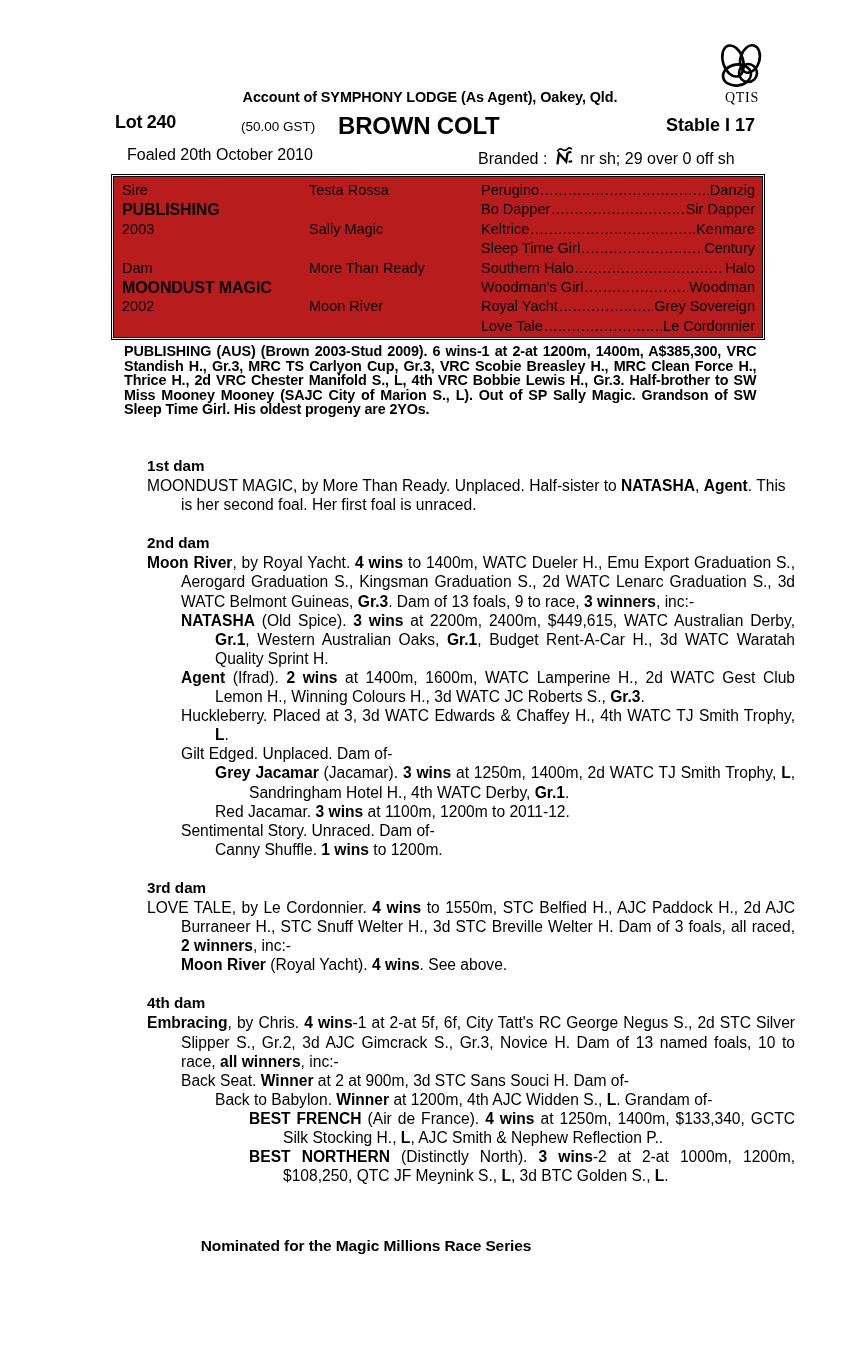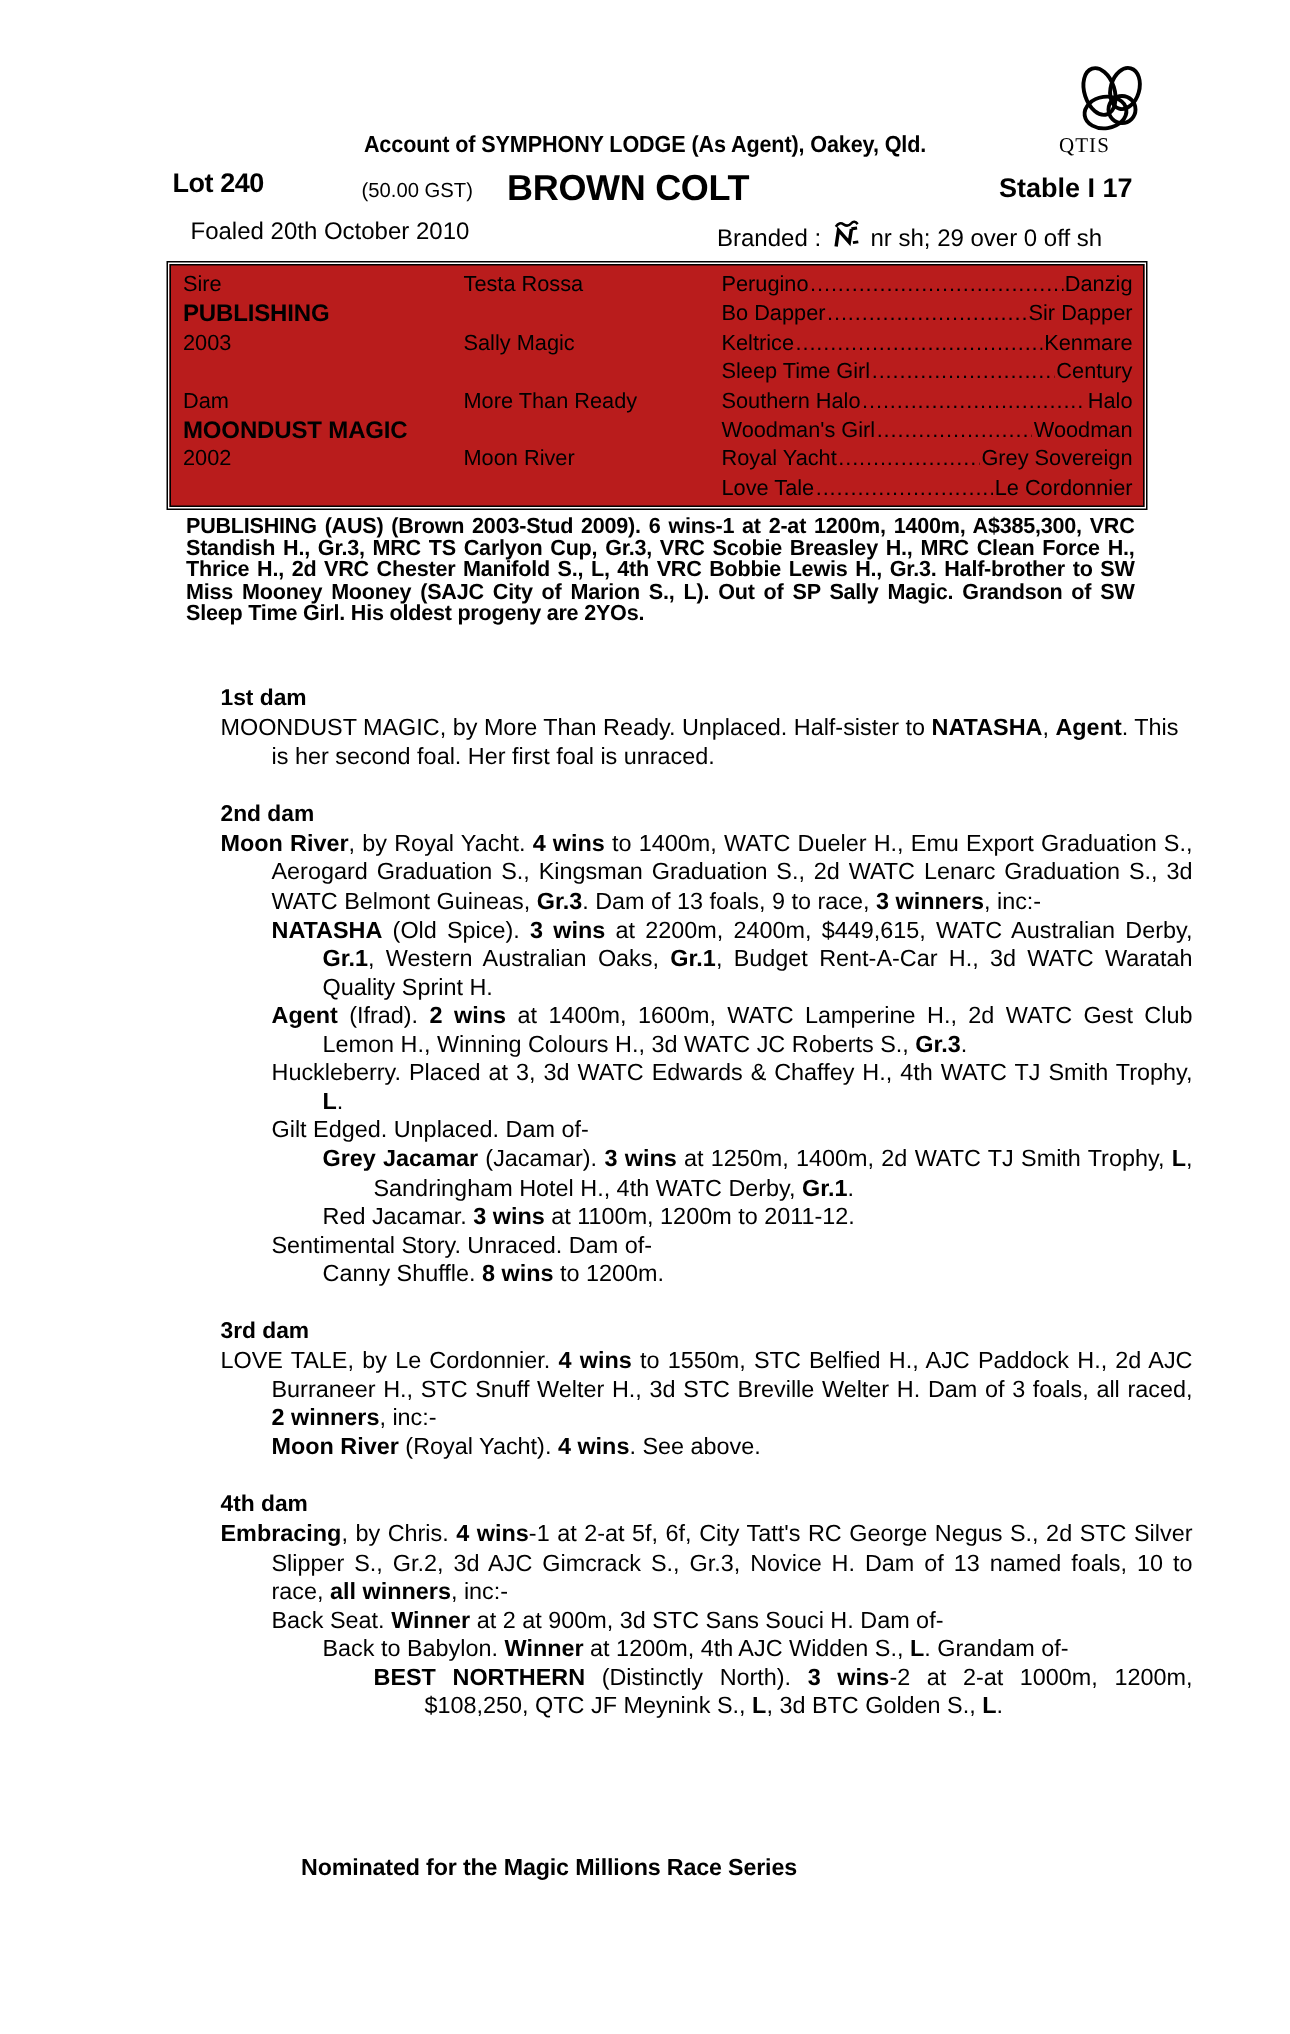--- a/index.html
+++ b/index.html
@@ -22,21 +22,21 @@
     width: 860px;
     height: 1356px;
   }
 
   
   .logo-block {
     position: absolute;
     right: 82px;
     top: 42px;
     width: 72px;
-    text-align: left;
+    text-align: center;
   }
   .logo-mark { display: block; margin: 0 auto; }
   .logo-text {
     font-family: "Liberation Serif", serif;
     font-size: 14px;
     letter-spacing: 0.7px;
     margin-top: -2px;
     display: block;
   }
 
@@ -315,28 +315,29 @@
       <div class="gap"></div>
       <div class="sec-head">2nd dam</div>
       <p class="ent hang0"><b>Moon River</b>, by Royal Yacht. <b>4 wins</b> to 1400m, WATC Dueler H., Emu Export Graduation S., Aerogard Graduation S., Kingsman Graduation S., 2d WATC Lenarc Graduation S., 3d WATC Belmont Guineas, <b>Gr.3</b>. Dam of 13 foals, 9 to race, <b>3 winners</b>, inc:-</p>
       <p class="ent hang1"><b>NATASHA</b> (Old Spice). <b>3 wins</b> at 2200m, 2400m, $449,615, WATC Australian Derby, <b>Gr.1</b>, Western Australian Oaks, <b>Gr.1</b>, Budget Rent-A-Car H., 3d WATC Waratah Quality Sprint H.</p>
       <p class="ent hang1"><b>Agent</b> (Ifrad). <b>2 wins</b> at 1400m, 1600m, WATC Lamperine H., 2d WATC Gest Club Lemon H., Winning Colours H., 3d WATC JC Roberts S., <b>Gr.3</b>.</p>
       <p class="ent hang1">Huckleberry. Placed at 3, 3d WATC Edwards &amp; Chaffey H., 4th WATC TJ Smith Trophy, <b>L</b>.</p>
       <p class="ent hang1 nj">Gilt Edged. Unplaced. Dam of-</p>
       <p class="ent hang2"><b>Grey Jacamar</b> (Jacamar). <b>3 wins</b> at 1250m, 1400m, 2d WATC TJ Smith Trophy, <b>L</b>, Sandringham Hotel H., 4th WATC Derby, <b>Gr.1</b>.</p>
       <p class="ent hang2 nj">Red Jacamar. <b>3 wins</b> at 1100m, 1200m to 2011-12.</p>
       <p class="ent hang1 nj">Sentimental Story. Unraced. Dam of-</p>
-      <p class="ent hang2 nj">Canny Shuffle. <b>8 wins</b> to 1200m.</p>
+      <p class="ent hang2 nj">Canny Shuffle. <b>1 wins</b> to 1200m.</p>
       <div class="gap"></div>
       <div class="sec-head">3rd dam</div>
       <p class="ent hang0">LOVE TALE, by Le Cordonnier. <b>4 wins</b> to 1550m, STC Belfied H., AJC Paddock H., 2d AJC Burraneer H., STC Snuff Welter H., 3d STC Breville Welter H. Dam of 3 foals, all raced, <b>2 winners</b>, inc:-</p>
       <p class="ent hang1 nj"><b>Moon River</b> (Royal Yacht). <b>4 wins</b>. See above.</p>
       <div class="gap"></div>
       <div class="sec-head">4th dam</div>
       <p class="ent hang0"><b>Embracing</b>, by Chris. <b>4 wins</b>-1 at 2-at 5f, 6f, City Tatt's RC George Negus S., 2d STC Silver Slipper S., Gr.2, 3d AJC Gimcrack S., Gr.3, Novice H. Dam of 13 named foals, 10 to race, <b>all winners</b>, inc:-</p>
       <p class="ent hang1 nj">Back Seat. <b>Winner</b> at 2 at 900m, 3d STC Sans Souci H. Dam of-</p>
       <p class="ent hang2 nj">Back to Babylon. <b>Winner</b> at 1200m, 4th AJC Widden S., <b>L</b>. Grandam of-</p>
+      <p class="ent hang3"><b>BEST FRENCH</b> (Air de France). <b>4 wins</b> at 1250m, 1400m, $133,340, GCTC Silk Stocking H., <b>L</b>, AJC Smith &amp; Nephew Reflection P..</p>
       <p class="ent hang3"><b>BEST NORTHERN</b> (Distinctly North). <b>3 wins</b>-2 at 2-at 1000m, 1200m, $108,250, QTC JF Meynink S., <b>L</b>, 3d BTC Golden S., <b>L</b>.</p>
     </div>
 
   <div class="footer-note">Nominated for the Magic Millions Race Series</div>
 
 </div>
 
 </body></html>

